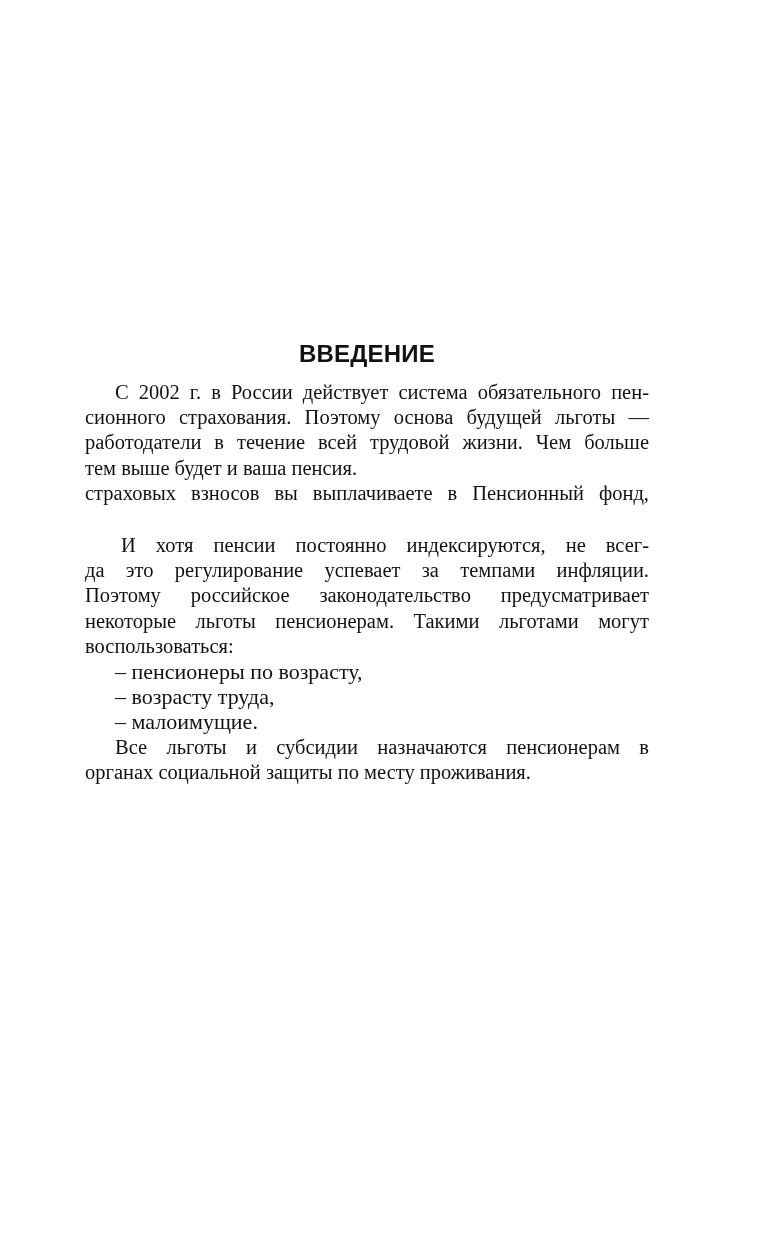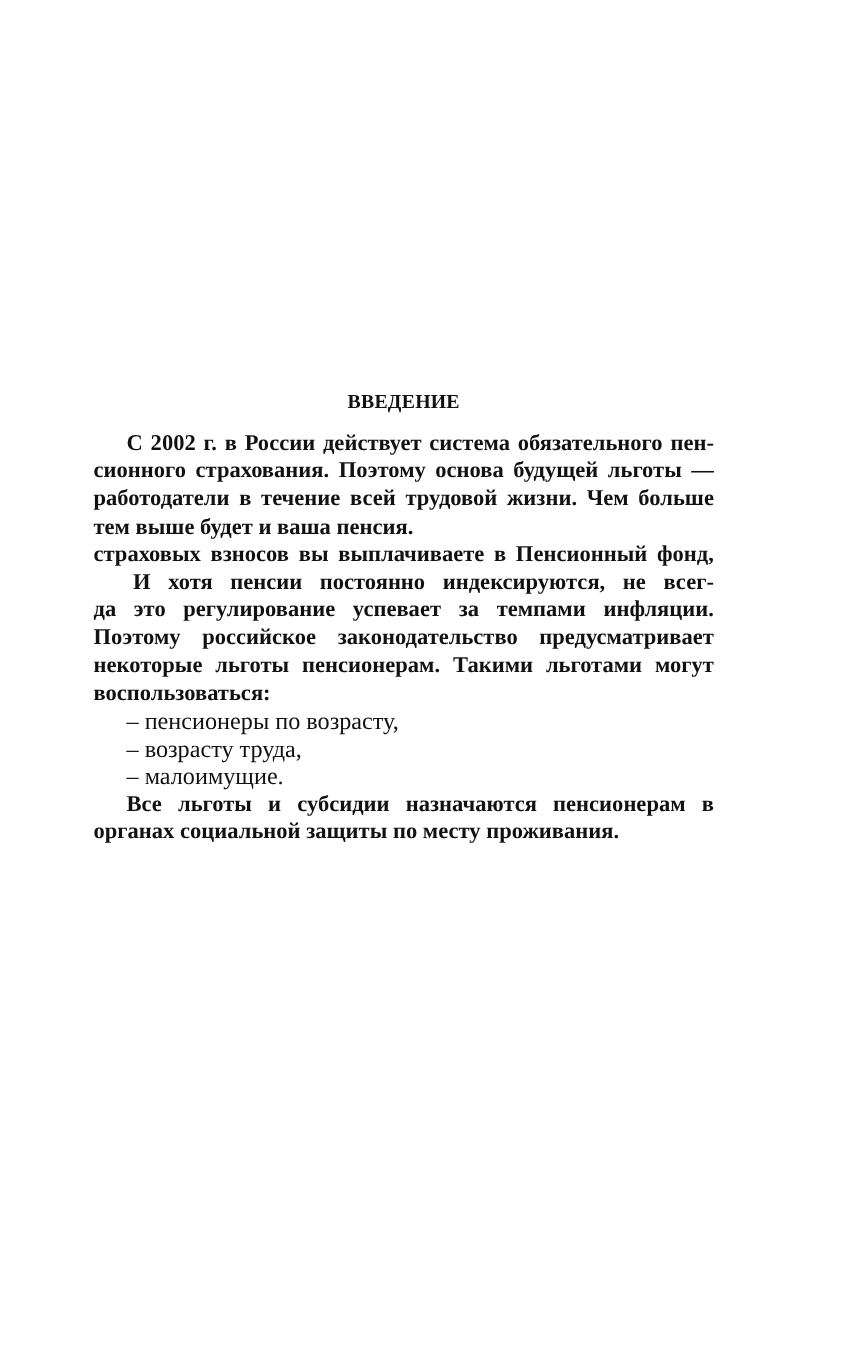--- a/index.html
+++ b/index.html
@@ -1,25 +1,25 @@
 <!DOCTYPE html>
 <html><head>
 <meta charset="utf-8">
 <style>
   html, body { margin: 0; padding: 0; background: #ffffff; }
   body { width: 768px; height: 1241px; position: relative; overflow: hidden; }
   .page { position: absolute; left: 85px; top: 334px; width: 564px; color: #111; }
   .heading {
-    font-family: Liberation Serif, serif; font-weight: bold; font-size: 18px;
-    text-align: center; margin: 15px 0 10px 0; letter-spacing: 0.2px; line-height: 32px;
+    font-family: Liberation Sans, sans-serif; font-weight: bold; font-size: 24px;
+    text-align: center; margin: 4px 0 10px 0; letter-spacing: 0.2px; line-height: 32px;
   }
-  .line { display: block; text-align: justify; text-align-last: justify; white-space: nowrap; font-weight: bold; }
+  .line { display: block; text-align: justify; text-align-last: justify; white-space: nowrap; }
   .line.last { text-align-last: left; }
   .line.indent { padding-left: 30px; }
-  .line.indent2 { padding-left: 36px; }
+  .line.indent2 { padding-left: 36px; margin-top: 27px; }
   .item { display: block; padding-left: 30px; font-family: "Liberation Serif", serif; font-size: 22px; line-height: 25.2px; }
   .block { font-family: "Liberation Serif", serif; font-size: 20.5px; line-height: 25.2px; }
 </style>
 </head>
 <body>
 
 <div class="page">
   <h1 class="heading">ВВЕДЕНИЕ</h1>
 
   <div class="block">

